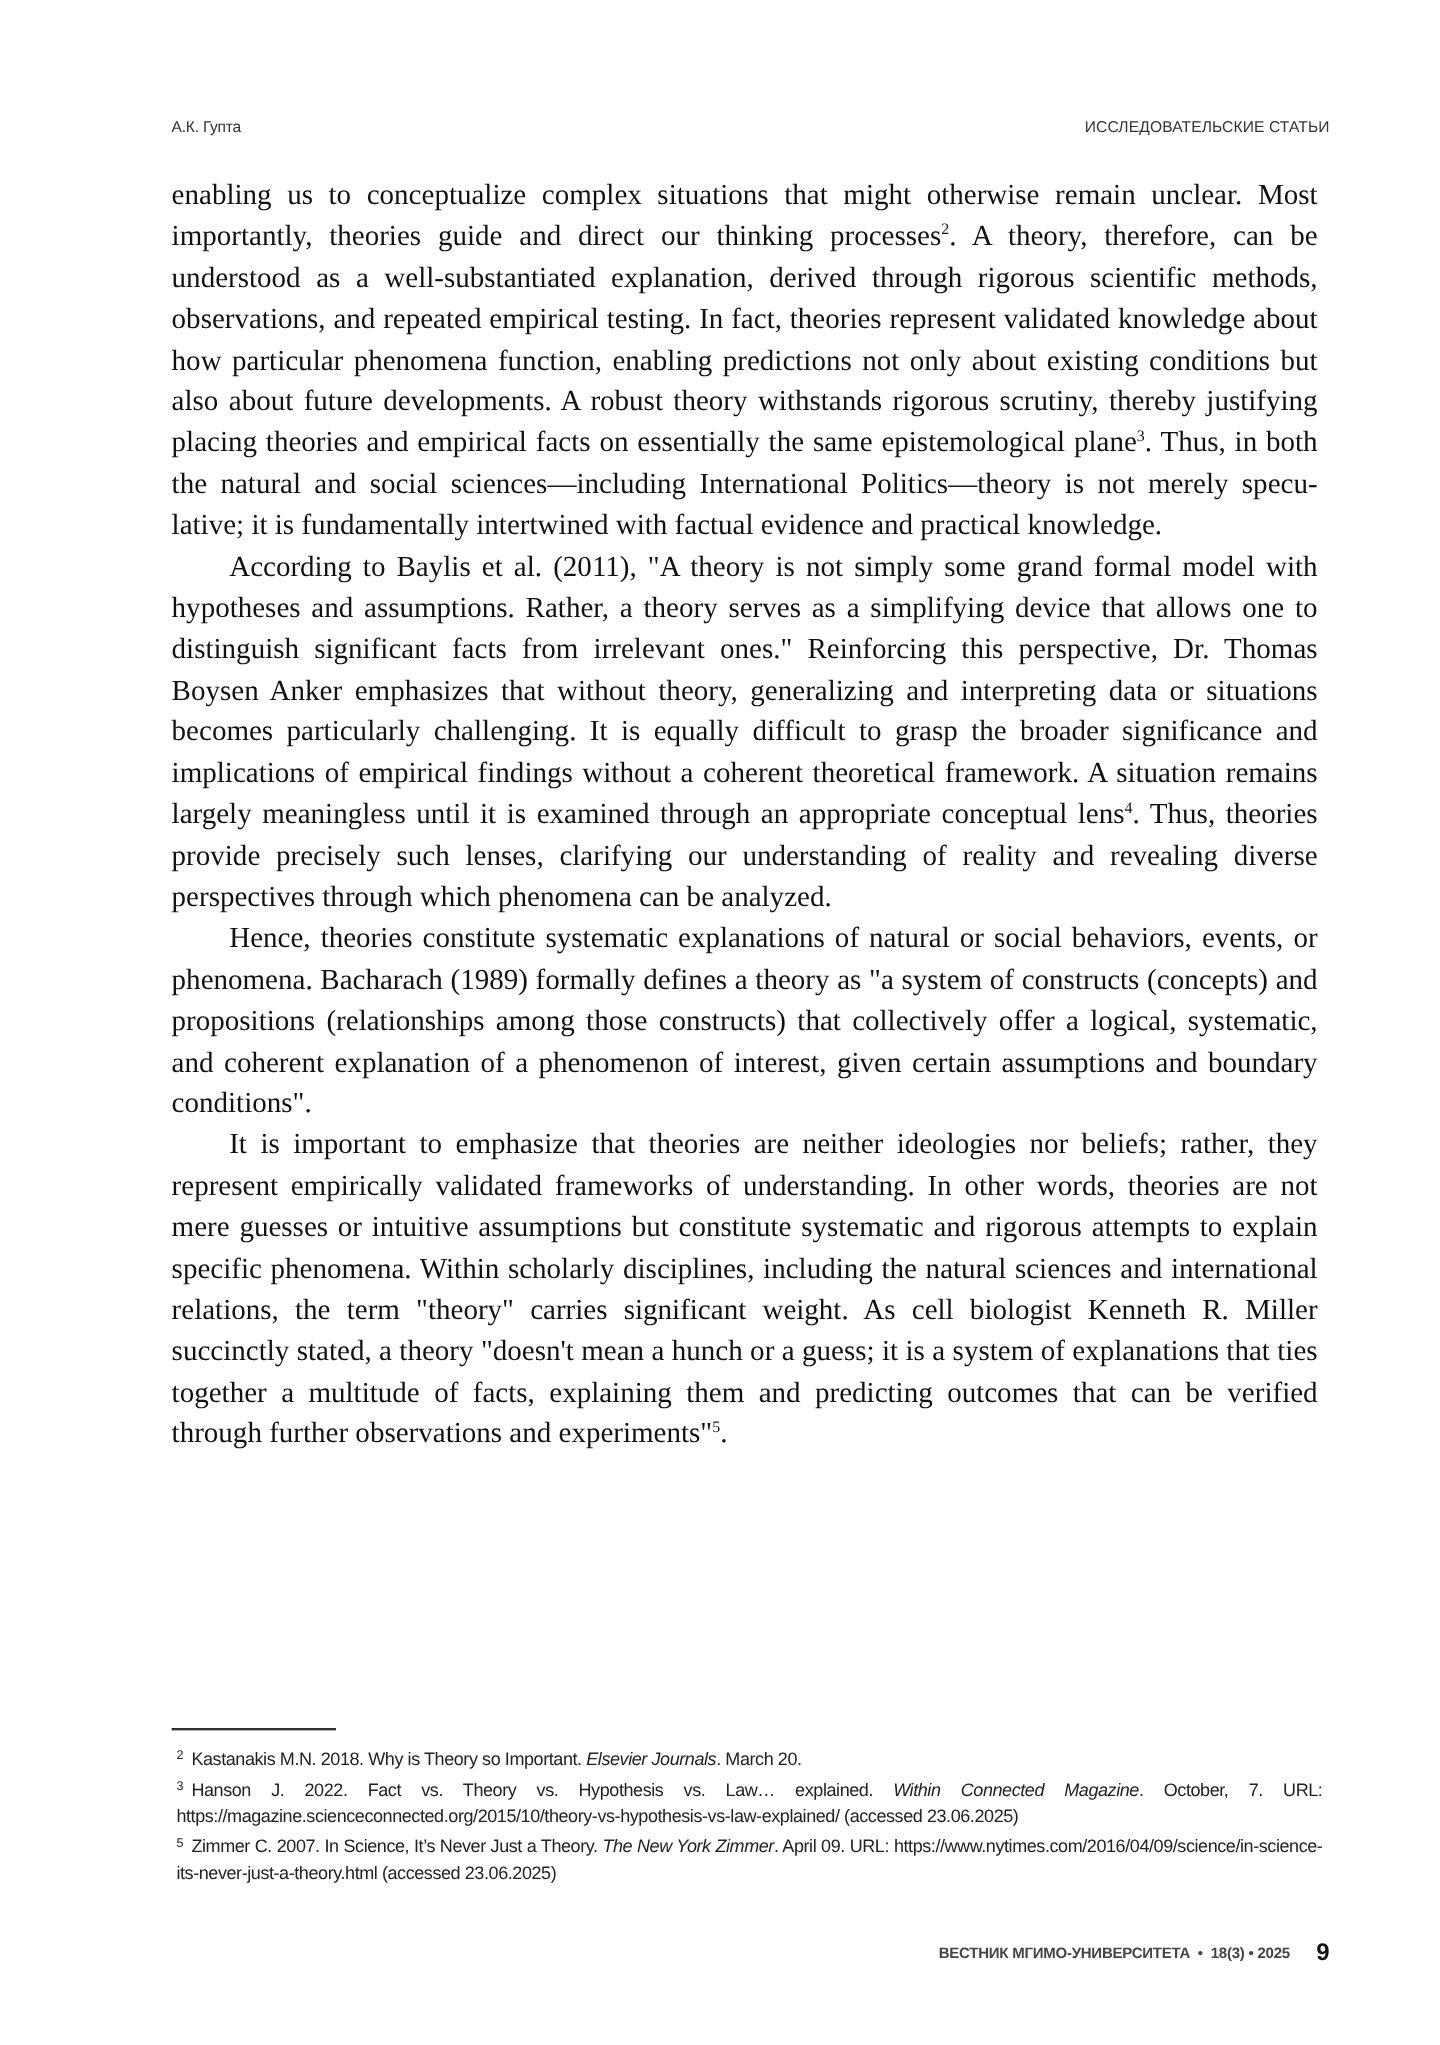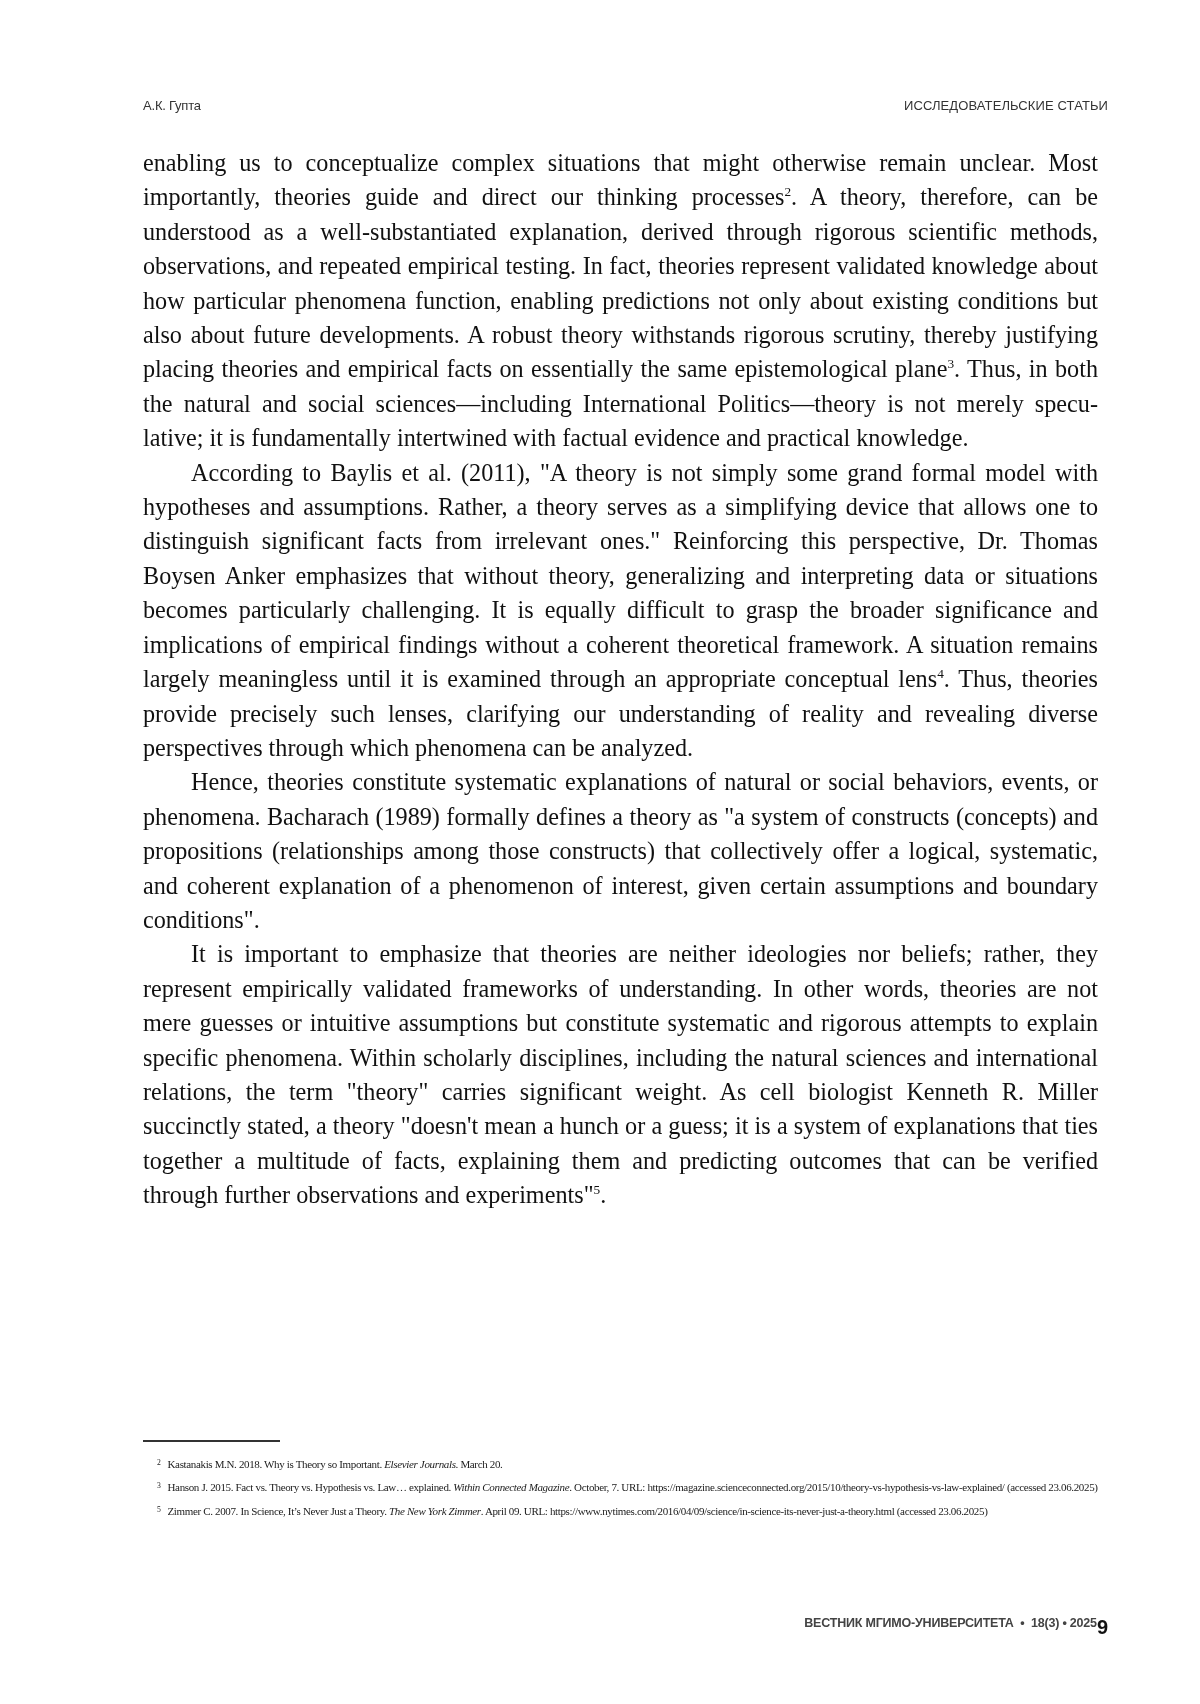--- a/index.html
+++ b/index.html
@@ -13,30 +13,30 @@
     .body-text {
       position: absolute; top: 146px; left: 143px; width: 955px;
       font-family: "Liberation Serif", serif; font-size: 24.2px; line-height: 34.4px;
       text-align: justify; hyphens: manual; color: #111;
     }
     .body-text p { margin: 0; text-indent: 0; }
     .body-text p.indent { text-indent: 48px; }
     sup.fn { font-size: 0.55em; vertical-align: 0.65em; line-height: 0; }
     .fn-rule { position: absolute; top: 1440px; left: 143px; width: 137px; height: 2px; background: #333; }
     .footnotes {
-      position: absolute; top: 1452px; left: 157px; width: 955px;
-      font-family: Liberation Serif, serif; font-size: 11px; line-height: 22px; color: #222;
+      position: absolute; top: 1452px; left: 147px; width: 955px;
+      font-family: Liberation Sans, sans-serif; font-size: 15px; line-height: 22px; color: #222;
       letter-spacing: -0.35px;
     }
     .footnotes .fn-item { margin: 0; text-align: justify; }
     .footnotes .fn-num { font-size: 0.7em; vertical-align: 0.45em; margin-right: 7px; }
     .footnotes i { font-style: italic; }
     .footer {
       position: absolute; top: 1616px; right: 92px;
-      font-family: "Liberation Sans", sans-serif; display: flex; align-items: flex-start; 
+      font-family: "Liberation Sans", sans-serif; display: flex; align-items: center; gap: 22px;
     }
     .footer .journal { font-size: 12.5px; font-weight: bold; color: #444; letter-spacing: -0.2px; text-transform: uppercase; }
     .footer .page-num { font-size: 20px; font-weight: bold; color: #111; }
   </style>
 </head>
 <body>
 
 <div class="running-head">
   <span>А.К. Гупта</span>
   <span class="right">ИССЛЕДОВАТЕЛЬСКИЕ СТАТЬИ</span>
@@ -46,20 +46,20 @@
   <p><span>enabling us to conceptualize complex situations that might otherwise remain unclear. Most importantly, theories guide and direct our thinking processes</span><sup class="fn">2</sup><span>. A theory, there­fore, can be understood as a well-substantiated explanation, derived through rigor­ous scientific methods, observations, and repeated empirical testing. In fact, theories represent validated knowledge about how particular phenomena function, enabling predictions not only about existing conditions but also about future developments. A robust theory withstands rigorous scrutiny, thereby justifying placing theories and empirical facts on essentially the same epistemological plane</span><sup class="fn">3</sup><span>. Thus, in both the natu­ral and social sciences—including International Politics—theory is not merely specu­lative; it is fundamentally intertwined with factual evidence and practical knowledge.</span></p>
   <p class="indent"><span>According to Baylis et al. (2011), "A theory is not simply some grand formal mod­el with hypotheses and assumptions. Rather, a theory serves as a simplifying device that allows one to distinguish significant facts from irrelevant ones." Reinforcing this perspective, Dr. Thomas Boysen Anker emphasizes that without theory, generalizing and interpreting data or situations becomes particularly challenging. It is equally dif­ficult to grasp the broader significance and implications of empirical findings without a coherent theoretical framework. A situation remains largely meaningless until it is examined through an appropriate conceptual lens</span><sup class="fn">4</sup><span>. Thus, theories provide precisely such lenses, clarifying our understanding of reality and revealing diverse perspectives through which phenomena can be analyzed.</span></p>
   <p class="indent">Hence, theories constitute systematic explanations of natural or social behaviors, events, or phenomena. Bacharach (1989) formally defines a theory as "a system of constructs (concepts) and propositions (relationships among those constructs) that collectively offer a logical, systematic, and coherent explanation of a phenomenon of interest, given certain assumptions and boundary conditions".</p>
   <p class="indent"><span>It is important to emphasize that theories are neither ideologies nor beliefs; rather, they represent empirically validated frameworks of understanding. In other words, theories are not mere guesses or intuitive assumptions but constitute systematic and rigorous attempts to explain specific phenomena. Within scholarly disciplines, includ­ing the natural sciences and international relations, the term "theory" carries signifi­cant weight. As cell biologist Kenneth R. Miller succinctly stated, a theory "doesn't mean a hunch or a guess; it is a system of explanations that ties together a multitude of facts, explaining them and predicting outcomes that can be verified through further observations and experiments"</span><sup class="fn">5</sup><span>.</span></p>
 </div>
 
 <div class="fn-rule"></div>
 
 <div class="footnotes">
   <p class="fn-item"><span class="fn-num">2</span><span>Kastanakis M.N. 2018. Why is Theory so Important. </span><i>Elsevier Journals</i><span>. March 20.</span></p>
-  <p class="fn-item"><span class="fn-num">3</span><span>Hanson J. 2015. Fact vs. Theory vs. Hypothesis vs. Law… explained. </span><i>Within Connected Magazine</i><span>. October, 7. URL: https://magazine.scienceconnected.org/2015/10/theory-vs-hypothesis-vs-law-explained/ (accessed 23.06.2025)</span></p>
+  <p class="fn-item"><span class="fn-num">3</span><span>Hanson J. 2022. Fact vs. Theory vs. Hypothesis vs. Law… explained. </span><i>Within Connected Magazine</i><span>. October, 7. URL: https://magazine.scienceconnected.org/2015/10/theory-vs-hypothesis-vs-law-explained/ (accessed 23.06.2025)</span></p>
   <p class="fn-item"><span class="fn-num">5</span><span>Zimmer C. 2007. In Science, It’s Never Just a Theory. </span><i>The New York Zimmer</i><span>. April 09. URL: https://www.nytimes.com/2016/04/09/science/in-science-its-never-just-a-theory.html (accessed 23.06.2025)</span></p>
 </div>
 
 <div class="footer">
   <span class="journal" style="white-space: pre;">ВЕСТНИК МГИМО-УНИВЕРСИТЕТА  •  18(3) • 2025</span>
   <span class="page-num">9</span>
 </div>
 
 </body></html>

